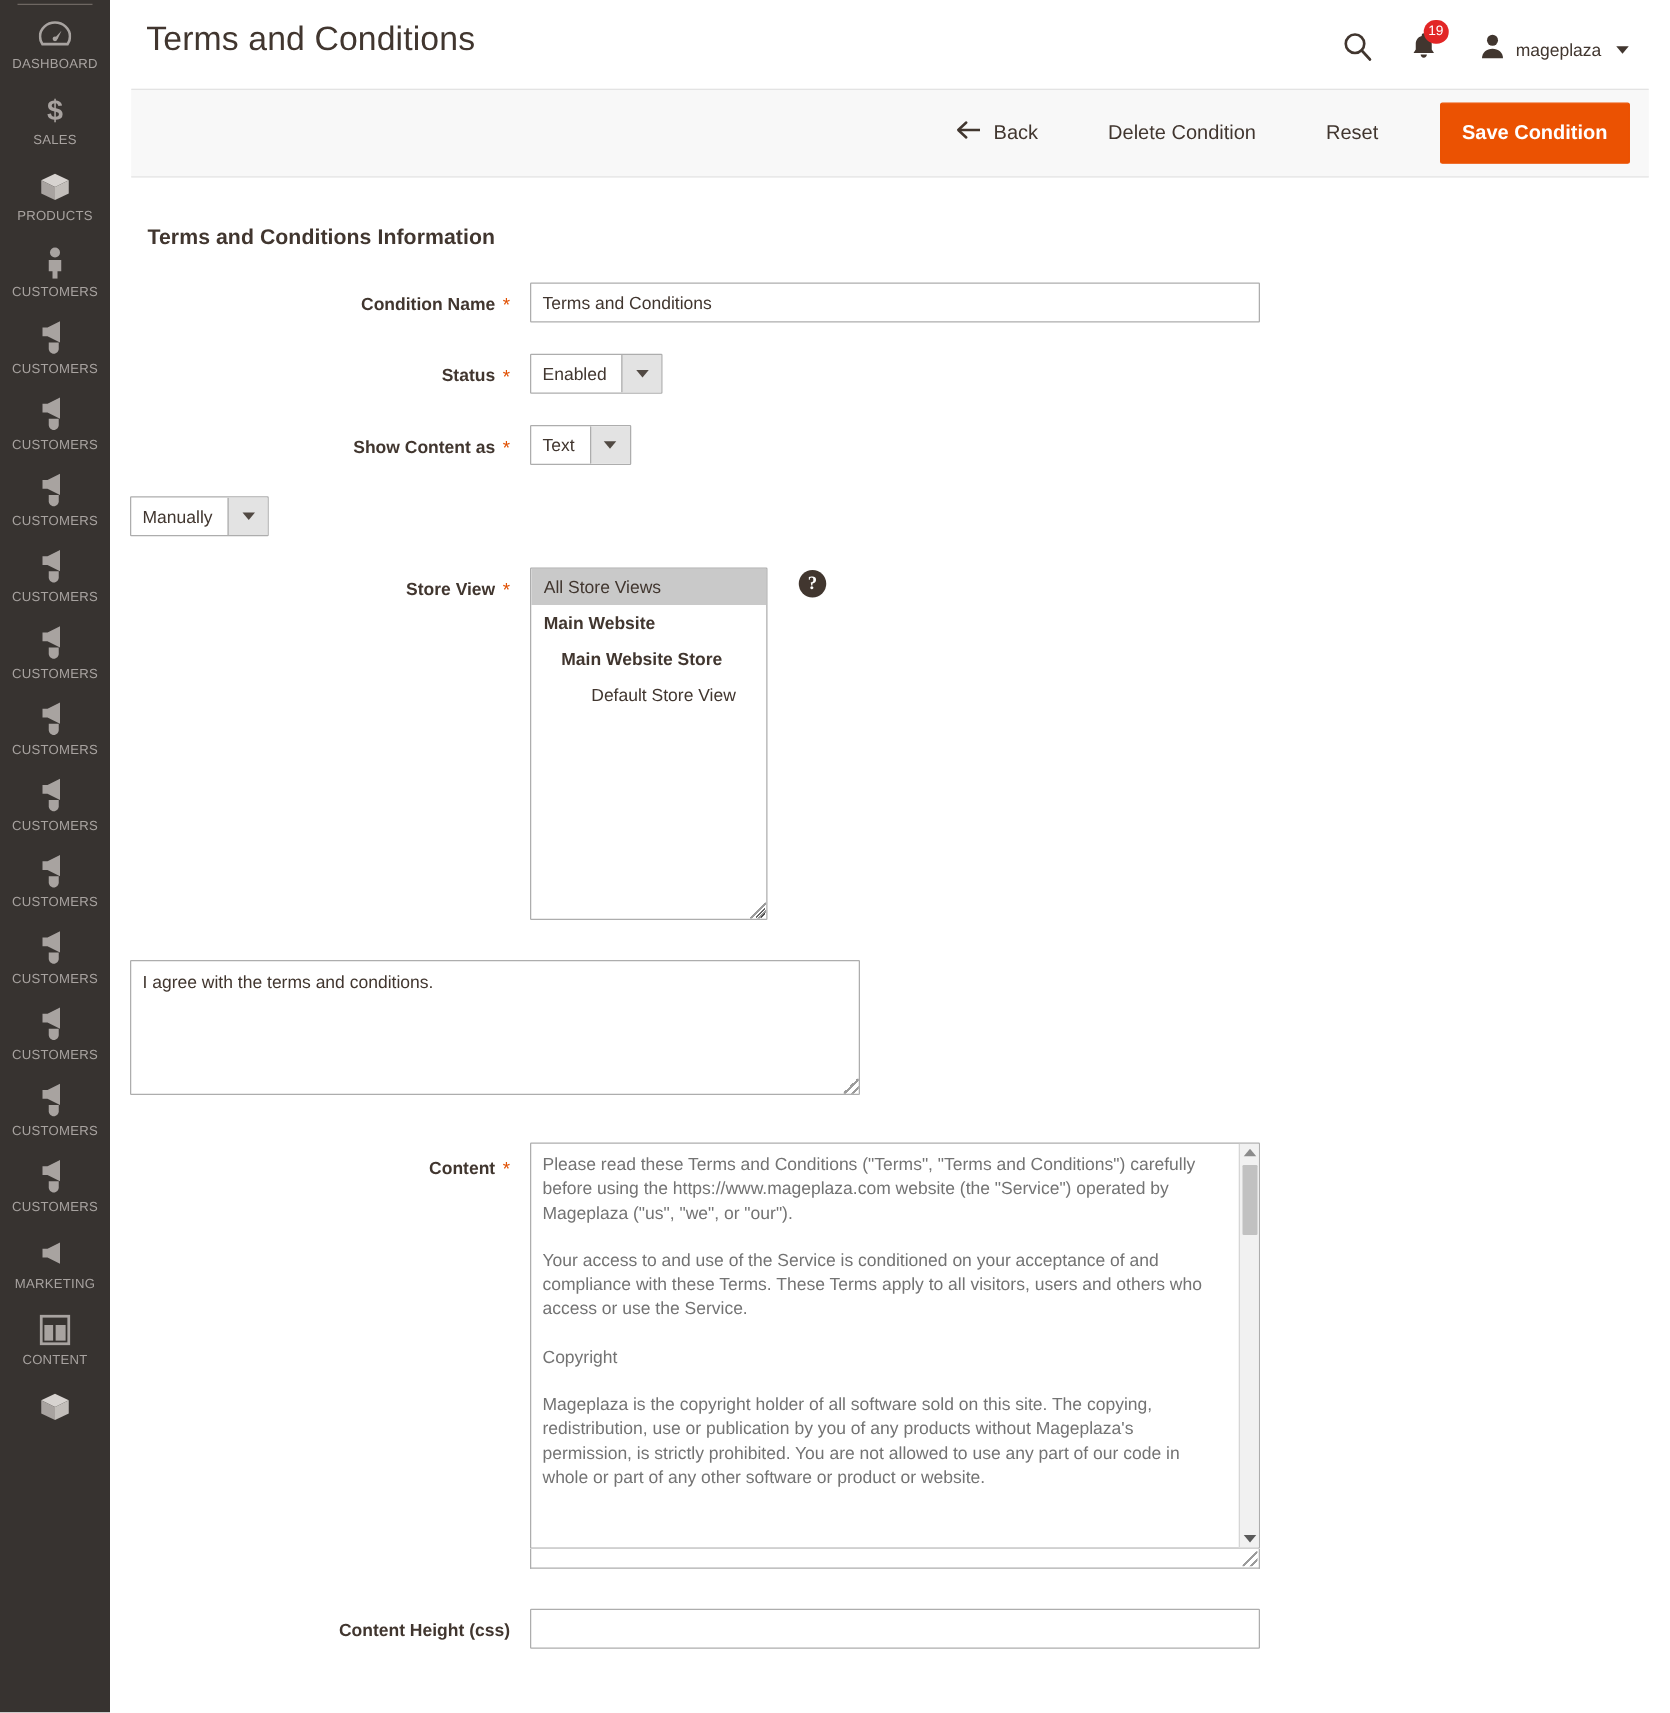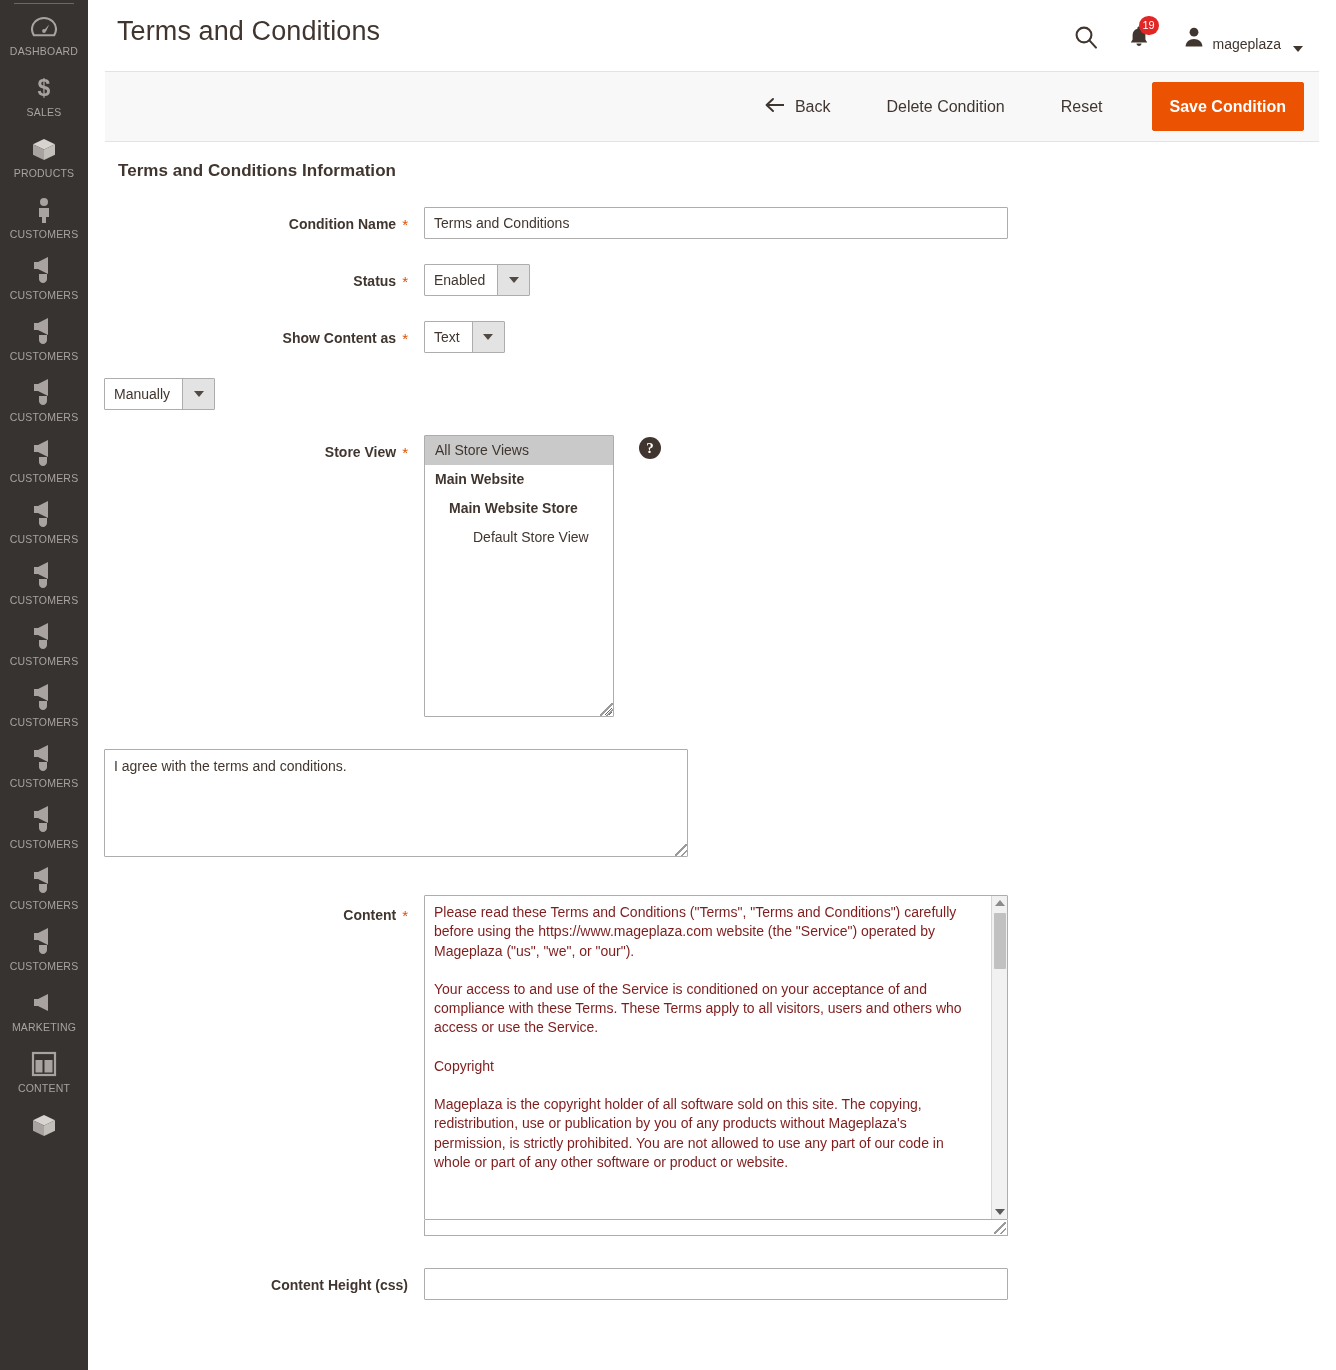--- a/index.html
+++ b/index.html
@@ -103,21 +103,21 @@
     font-weight: 400;
     line-height: 18px;
     height: 19px;
     min-width: 19px;
     padding: 0 4px;
     border-radius: 10px;
     text-align: center;
   }
   .hdr-user {
     display: flex;
-    align-items: flex-end;
+    align-items: center;
     cursor: pointer;
     gap: 8px;
   }
   .hdr-user-name {
     font-size: 14px;
     color: #41362f;
   }
   .caret-down {
     width: 0; height: 0;
     border-left: 5px solid transparent;
@@ -173,21 +173,21 @@
     margin-left: 37px;
     border-radius: 2px;
     line-height: 19px;
   }
 
   
   .section-title {
     font-size: 17px;
     font-weight: 700;
     color: #41362f;
-    margin: 19px 0 0 30px;
+    margin: 38px 0 0 30px;
     letter-spacing: .05px;
   }
 
   .form-area { padding-top: 26px; }
 
   .field-row {
     display: flex;
     align-items: flex-start;
     margin-bottom: 25px;
   }
@@ -338,21 +338,21 @@
     background: #fff;
     display: flex;
     position: relative;
     border-radius: 1px;
     overflow: hidden;
   }
   .content-text {
     flex: 1;
     padding: 7px 10px 0 9px;
     font-size: 14px;
-    color: #7f1d1d;
+    color: #737373;
     line-height: 19.3px;
     overflow: hidden;
   }
   .content-text p { margin: 0 0 19px 0; }
   .content-text p.tight { margin-bottom: 0; }
   .scrollbar {
     width: 16px;
     background: #f1f1f1;
     border-left: 1px solid #d6d6d6;
     display: flex;

